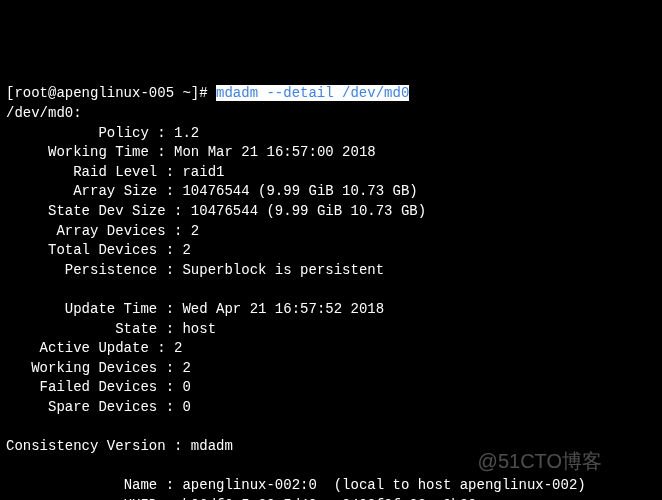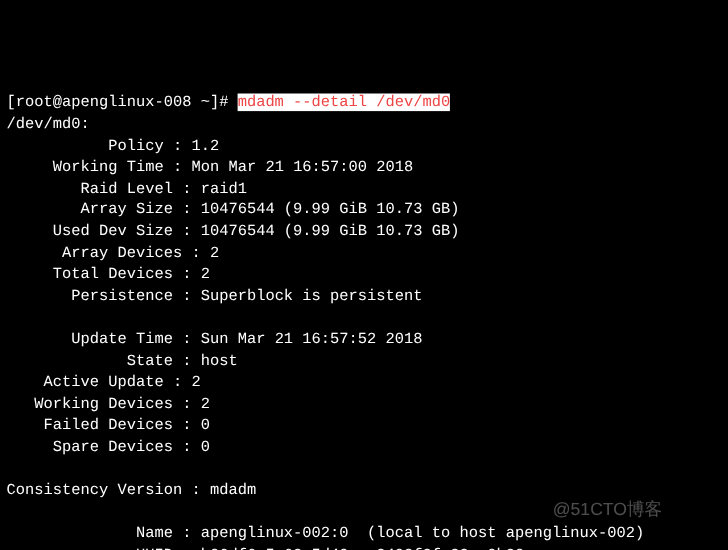--- a/index.html
+++ b/index.html
@@ -14,48 +14,48 @@
       font-size: 14px;
       line-height: 1.4;
       padding: 6px;
       width: 662px;
       height: 500px;
       overflow: hidden;
       white-space: pre;
     }
     .highlight {
       background: #fff;
-      color: #ef4444;
+      color: #3b82f6;
     }
     .watermark-text {
       position: absolute;
       bottom: 25px;
       right: 60px;
       color: rgba(255, 255, 255, 0.3);
-      font-size: 16px;
+      font-size: 20px;
       font-family: sans-serif;
     }
   </style>
 </head>
 <body>
 
 
 
-<div><span><span>[root@apenglinux-008 ~]# </span><span class="highlight">mdadm --detail /dev/md0</span></span>
+<div><span><span>[root@apenglinux-005 ~]# </span><span class="highlight">mdadm --detail /dev/md0</span></span>
 <span>/dev/md0:</span>
 <span>           <span>Policy</span> : <span>1.2</span></span>
 <span>     <span>Working Time</span> : <span>Mon Mar 21 16:57:00 2018</span></span>
 <span>        <span>Raid Level</span> : <span>raid1</span></span>
 <span>        <span>Array Size</span> : <span>10476544 (9.99 GiB 10.73 GB)</span></span>
-<span>     <span>Used Dev Size</span> : <span>10476544 (9.99 GiB 10.73 GB)</span></span>
+<span>     <span>State Dev Size</span> : <span>10476544 (9.99 GiB 10.73 GB)</span></span>
 <span>      <span>Array Devices</span> : <span>2</span></span>
 <span>     <span>Total Devices</span> : <span>2</span></span>
 <span>       <span>Persistence</span> : <span>Superblock is persistent</span></span>
 
-<span>       <span>Update Time</span> : <span>Sun Mar 21 16:57:52 2018</span></span>
+<span>       <span>Update Time</span> : <span>Wed Apr 21 16:57:52 2018</span></span>
 <span>             <span>State</span> : <span>host</span></span>
 <span>    <span>Active Update</span> : <span>2</span></span>
 <span>   <span>Working Devices</span> : <span>2</span></span>
 <span>    <span>Failed Devices</span> : <span>0</span></span>
 <span>     <span>Spare Devices</span> : <span>0</span></span>
 
 <span><span>Consistency Version</span> : <span>mdadm</span></span>
 
 <span>              <span>Name</span> : <span>apenglinux-002:0  (local to host apenglinux-002)</span></span>
 <span>              <span>UUID</span> : <span>b06df6c5:62c5d49c:e2493f2f:33ac9b20</span></span>

